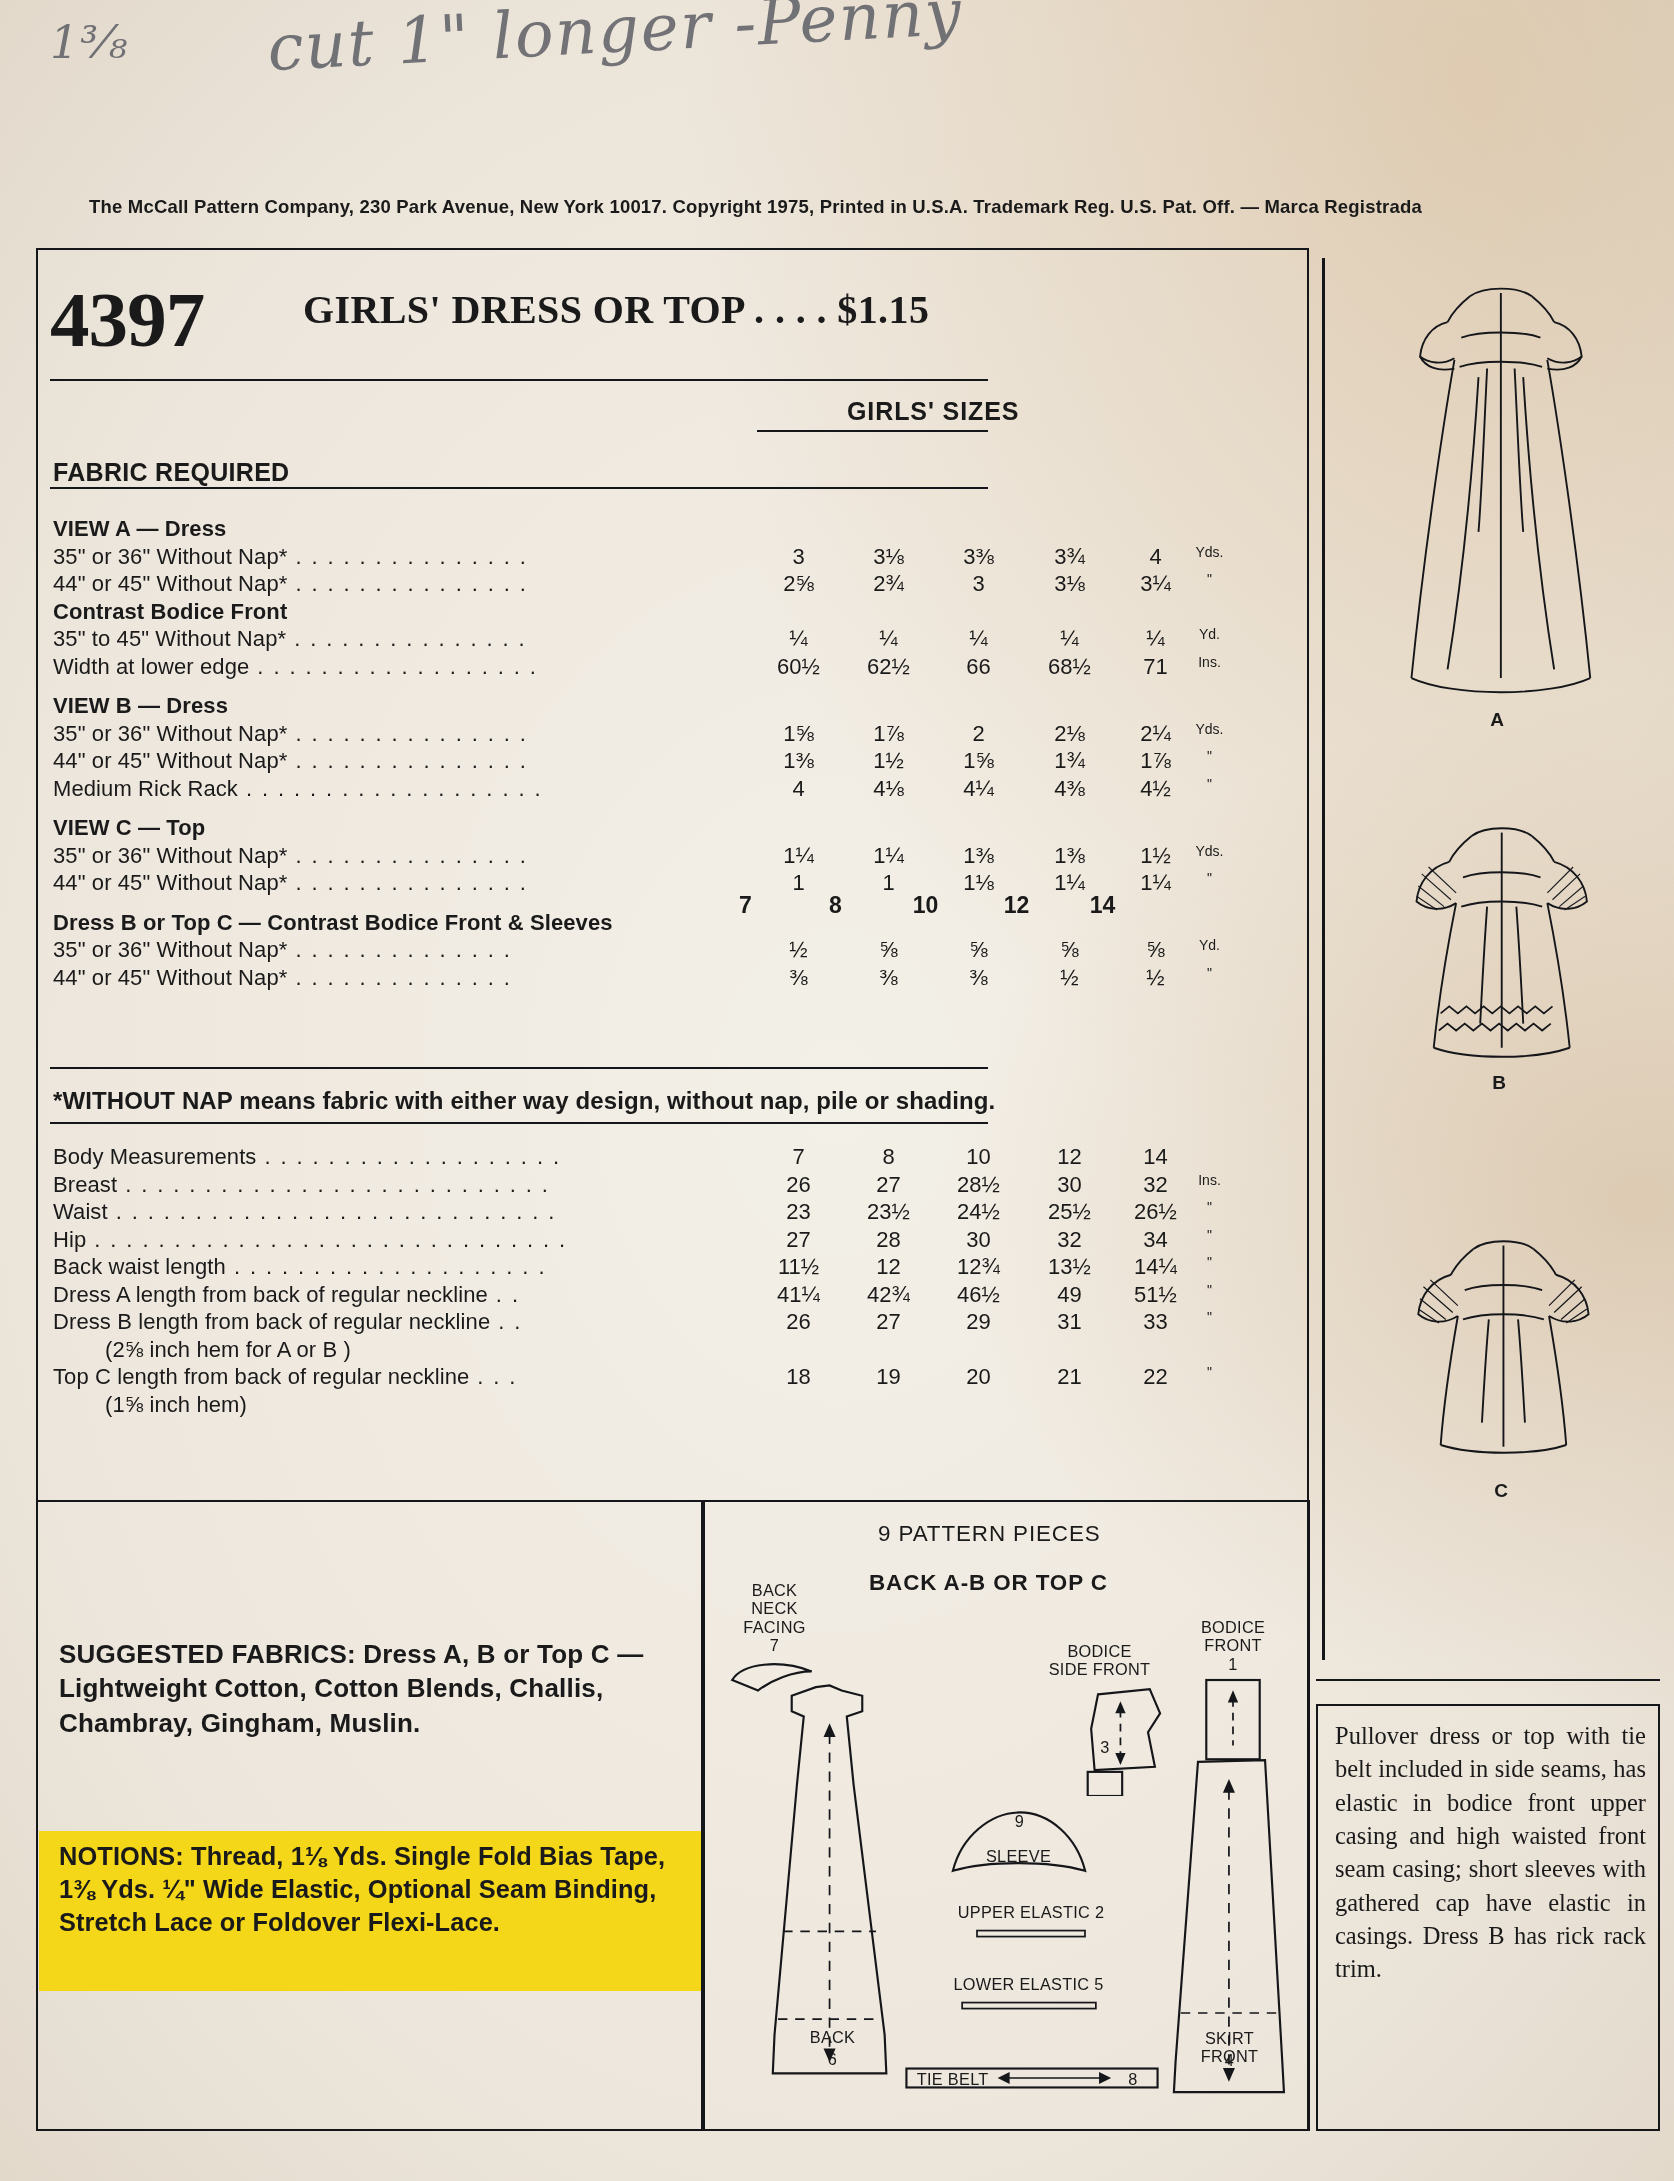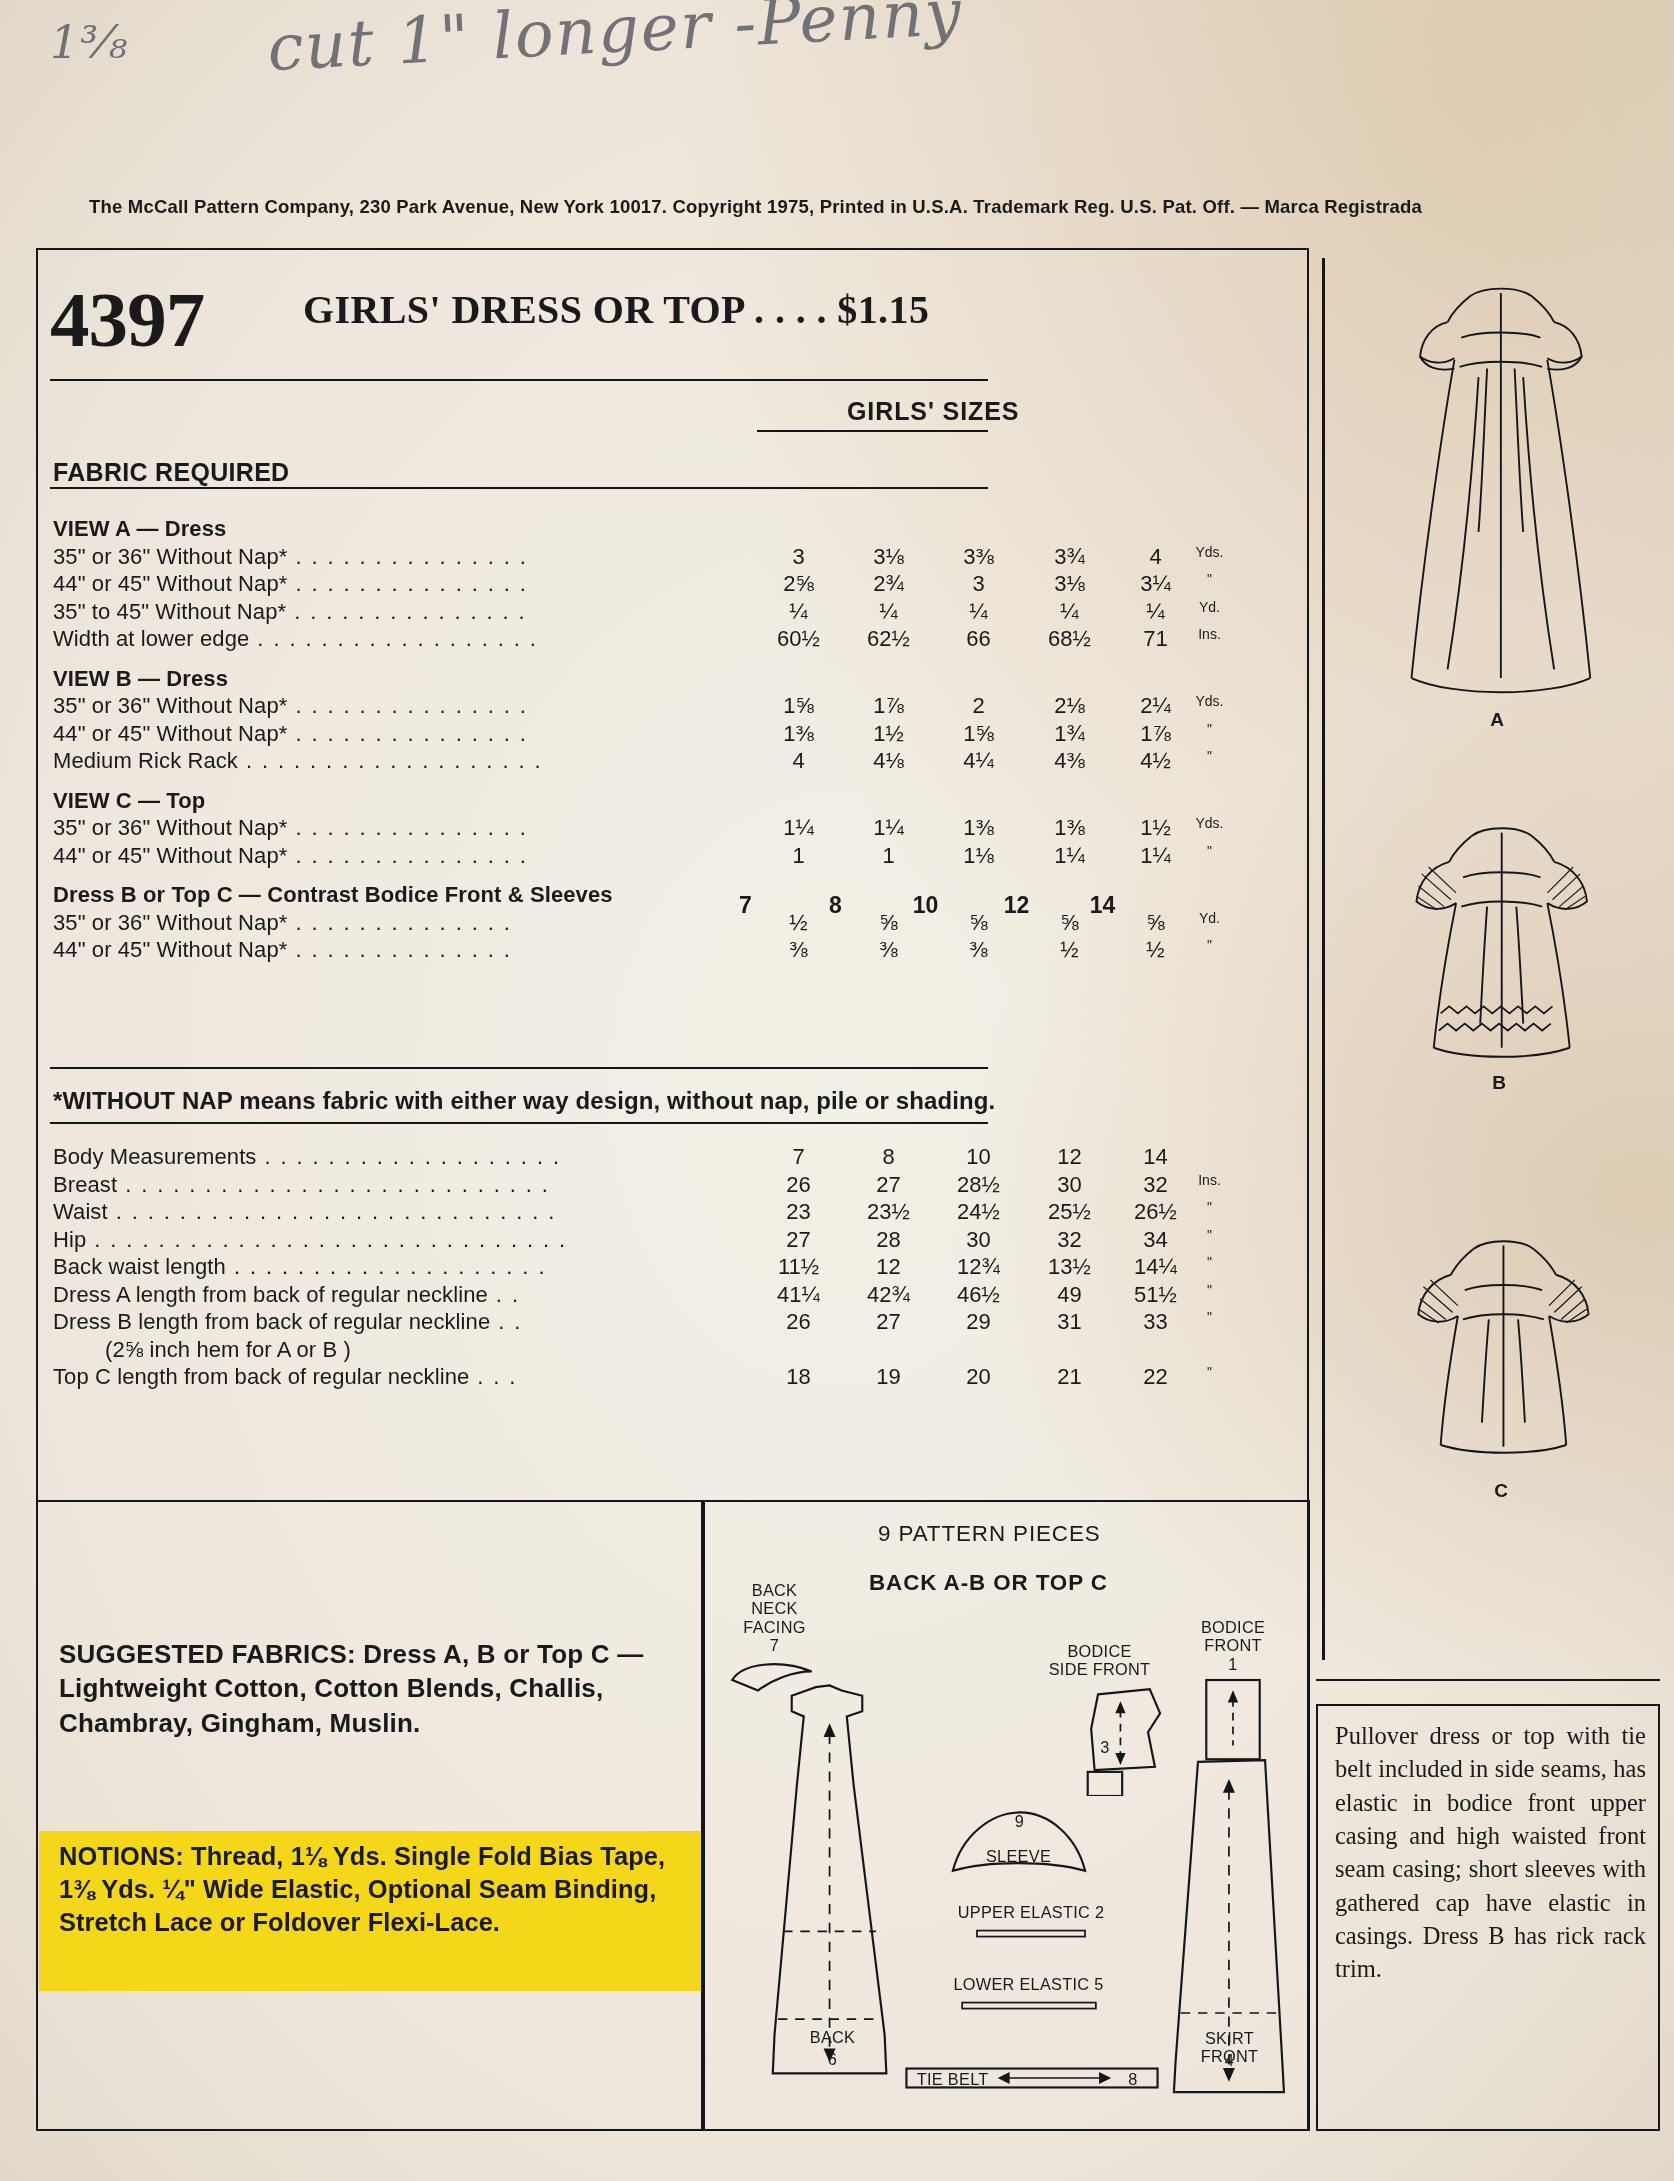--- a/index.html
+++ b/index.html
@@ -188,20 +188,23 @@
     <span class="lbl"><span>44" or 45" Without Nap*</span><span class="dots"> . . . . . . . . . . . . . . .</span></span>
     <span class="cell c0">2⅝</span>
     <span class="cell c1">2¾</span>
     <span class="cell c2">3</span>
     <span class="cell c3">3⅛</span>
     <span class="cell c4">3¼</span>
     <span class="unit">"</span>
   </div>
 
   <div class="row">
+    <span class="lbl bold">Contrast Bodice Front</span>
+  </div>
+  <div class="row">
     <span class="lbl"><span>35" to 45" Without Nap*</span><span class="dots"> . . . . . . . . . . . . . . .</span></span>
     <span class="cell c0">¼</span>
     <span class="cell c1">¼</span>
     <span class="cell c2">¼</span>
     <span class="cell c3">¼</span>
     <span class="cell c4">¼</span>
     <span class="unit">Yd.</span>
   </div>
   <div class="row">
     <span class="lbl"><span>Width at lower edge</span><span class="dots"> . . . . . . . . . . . . . . . . . .</span></span>
@@ -376,20 +379,23 @@
   <div class="row">
     <span class="lbl"><span>Top C length from back of regular neckline</span><span class="dots"> . . .</span></span>
     <span class="cell c0">18</span>
     <span class="cell c1">19</span>
     <span class="cell c2">20</span>
     <span class="cell c3">21</span>
     <span class="cell c4">22</span>
     <span class="unit">"</span>
   </div>
 
+  <div class="row">
+    <span class="lbl" style="left:52px">(1⅝ inch hem)</span>
+  </div>
 </div>
 
 <div class="box" id="box-fabrics"></div>
 <div class="box" id="box-pieces"></div>
 <div class="box" id="box-desc"></div>
 
 <div class="sugg">SUGGESTED FABRICS: Dress A, B or Top C — Lightweight Cotton, Cotton Blends, Challis, Chambray, Gingham, Muslin.</div>
 <div class="notions-band"></div>
 <div class="notions">NOTIONS: Thread, 1⅛ Yds. Single Fold Bias Tape, 1⅜ Yds. ¼" Wide Elastic, Optional Seam Binding, Stretch Lace or Foldover Flexi-Lace.</div>
 <div class="desc">Pullover dress or top with tie belt included in side seams, has elastic in bodice front upper casing and high waisted front seam casing; short sleeves with gathered cap have elastic in casings. Dress B has rick rack trim.</div>

